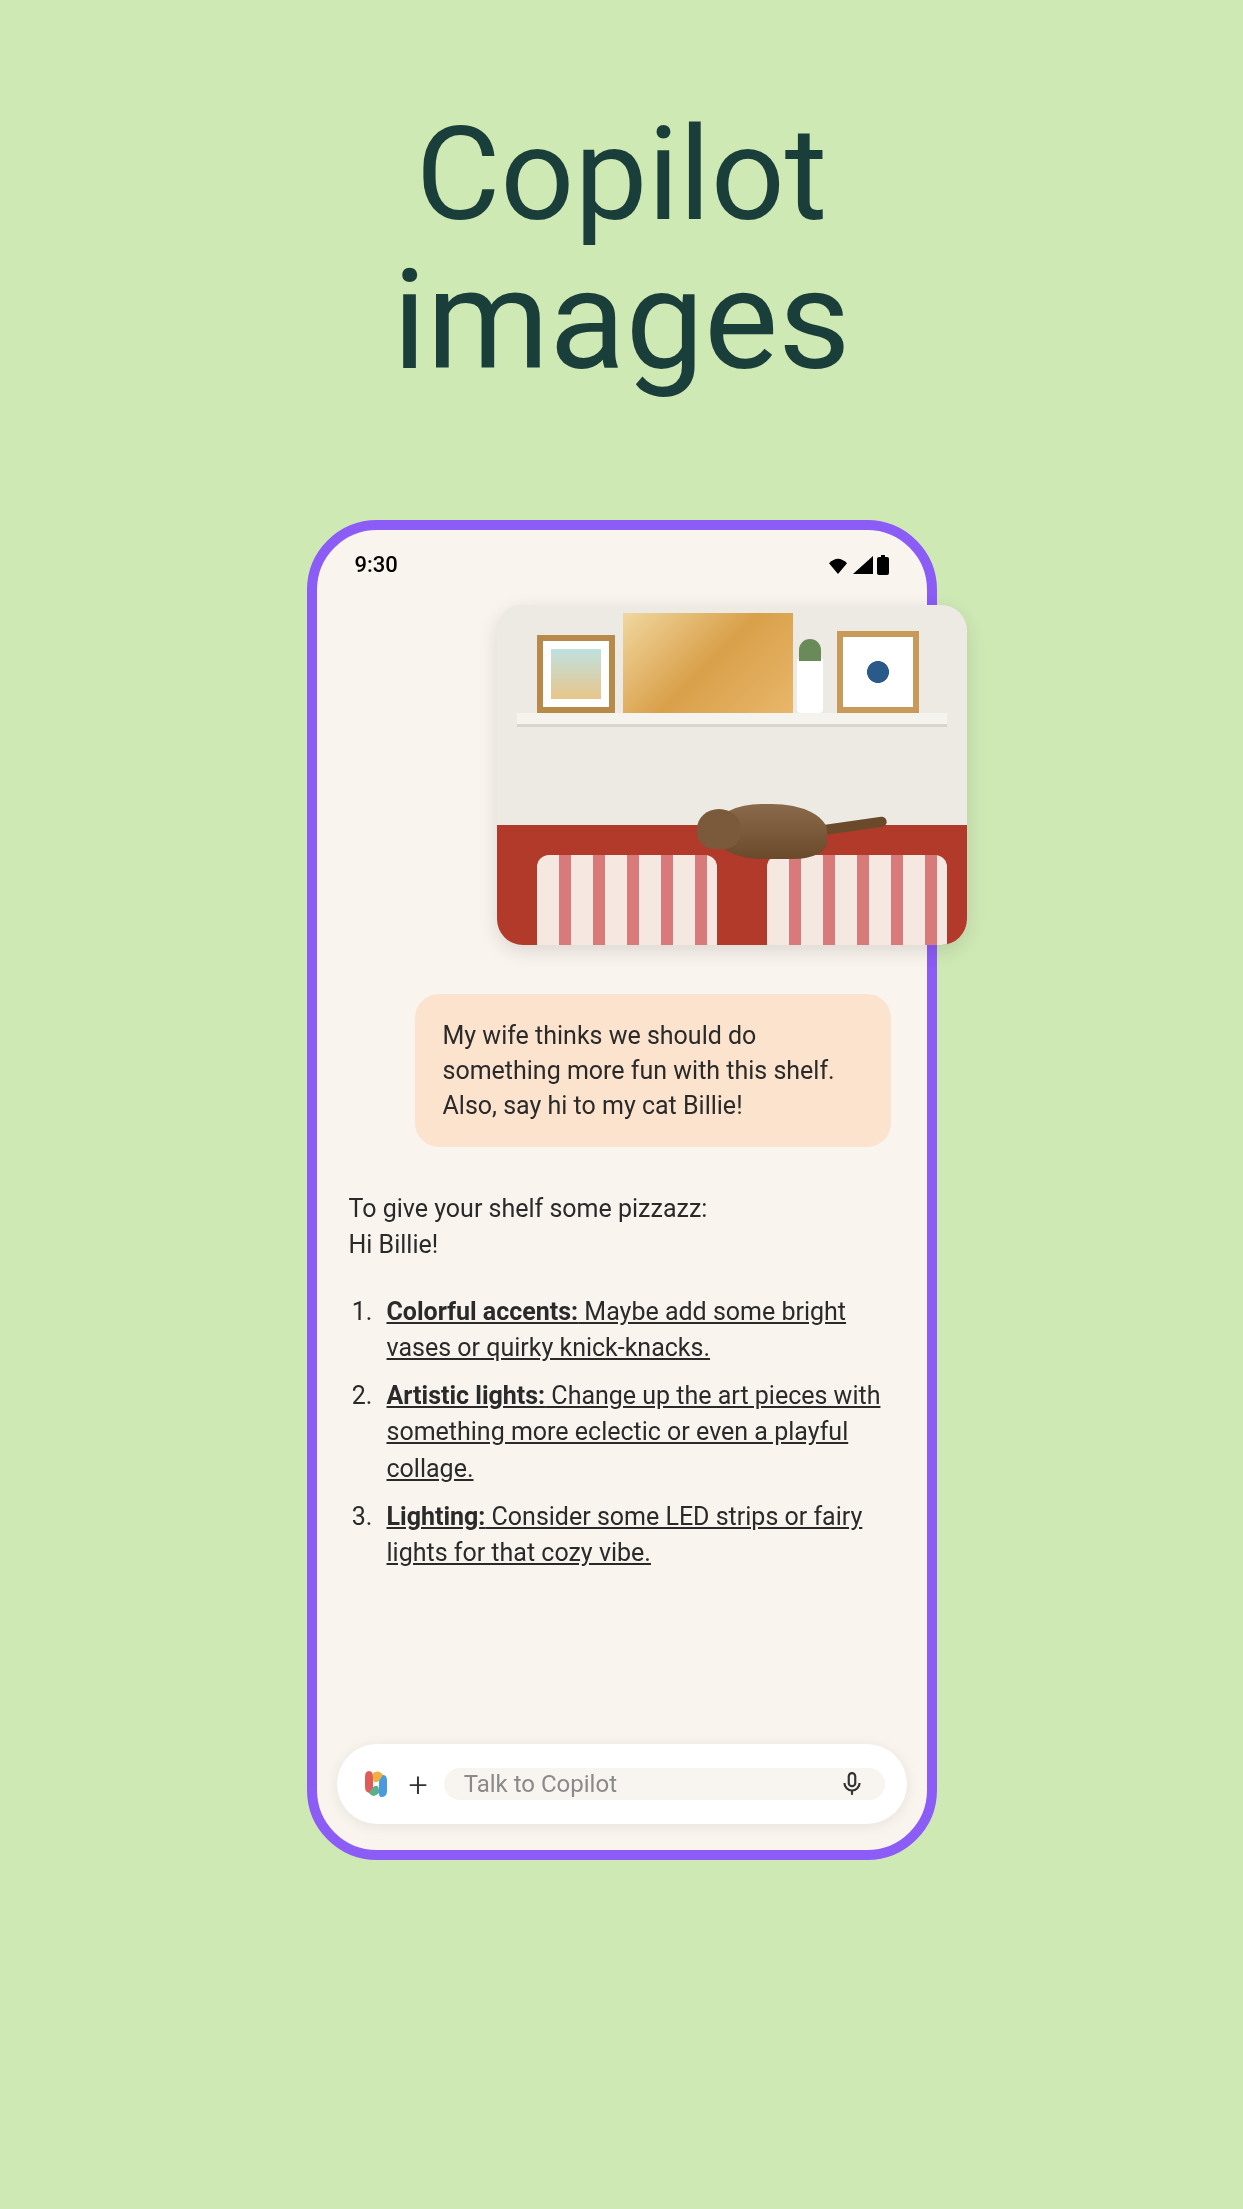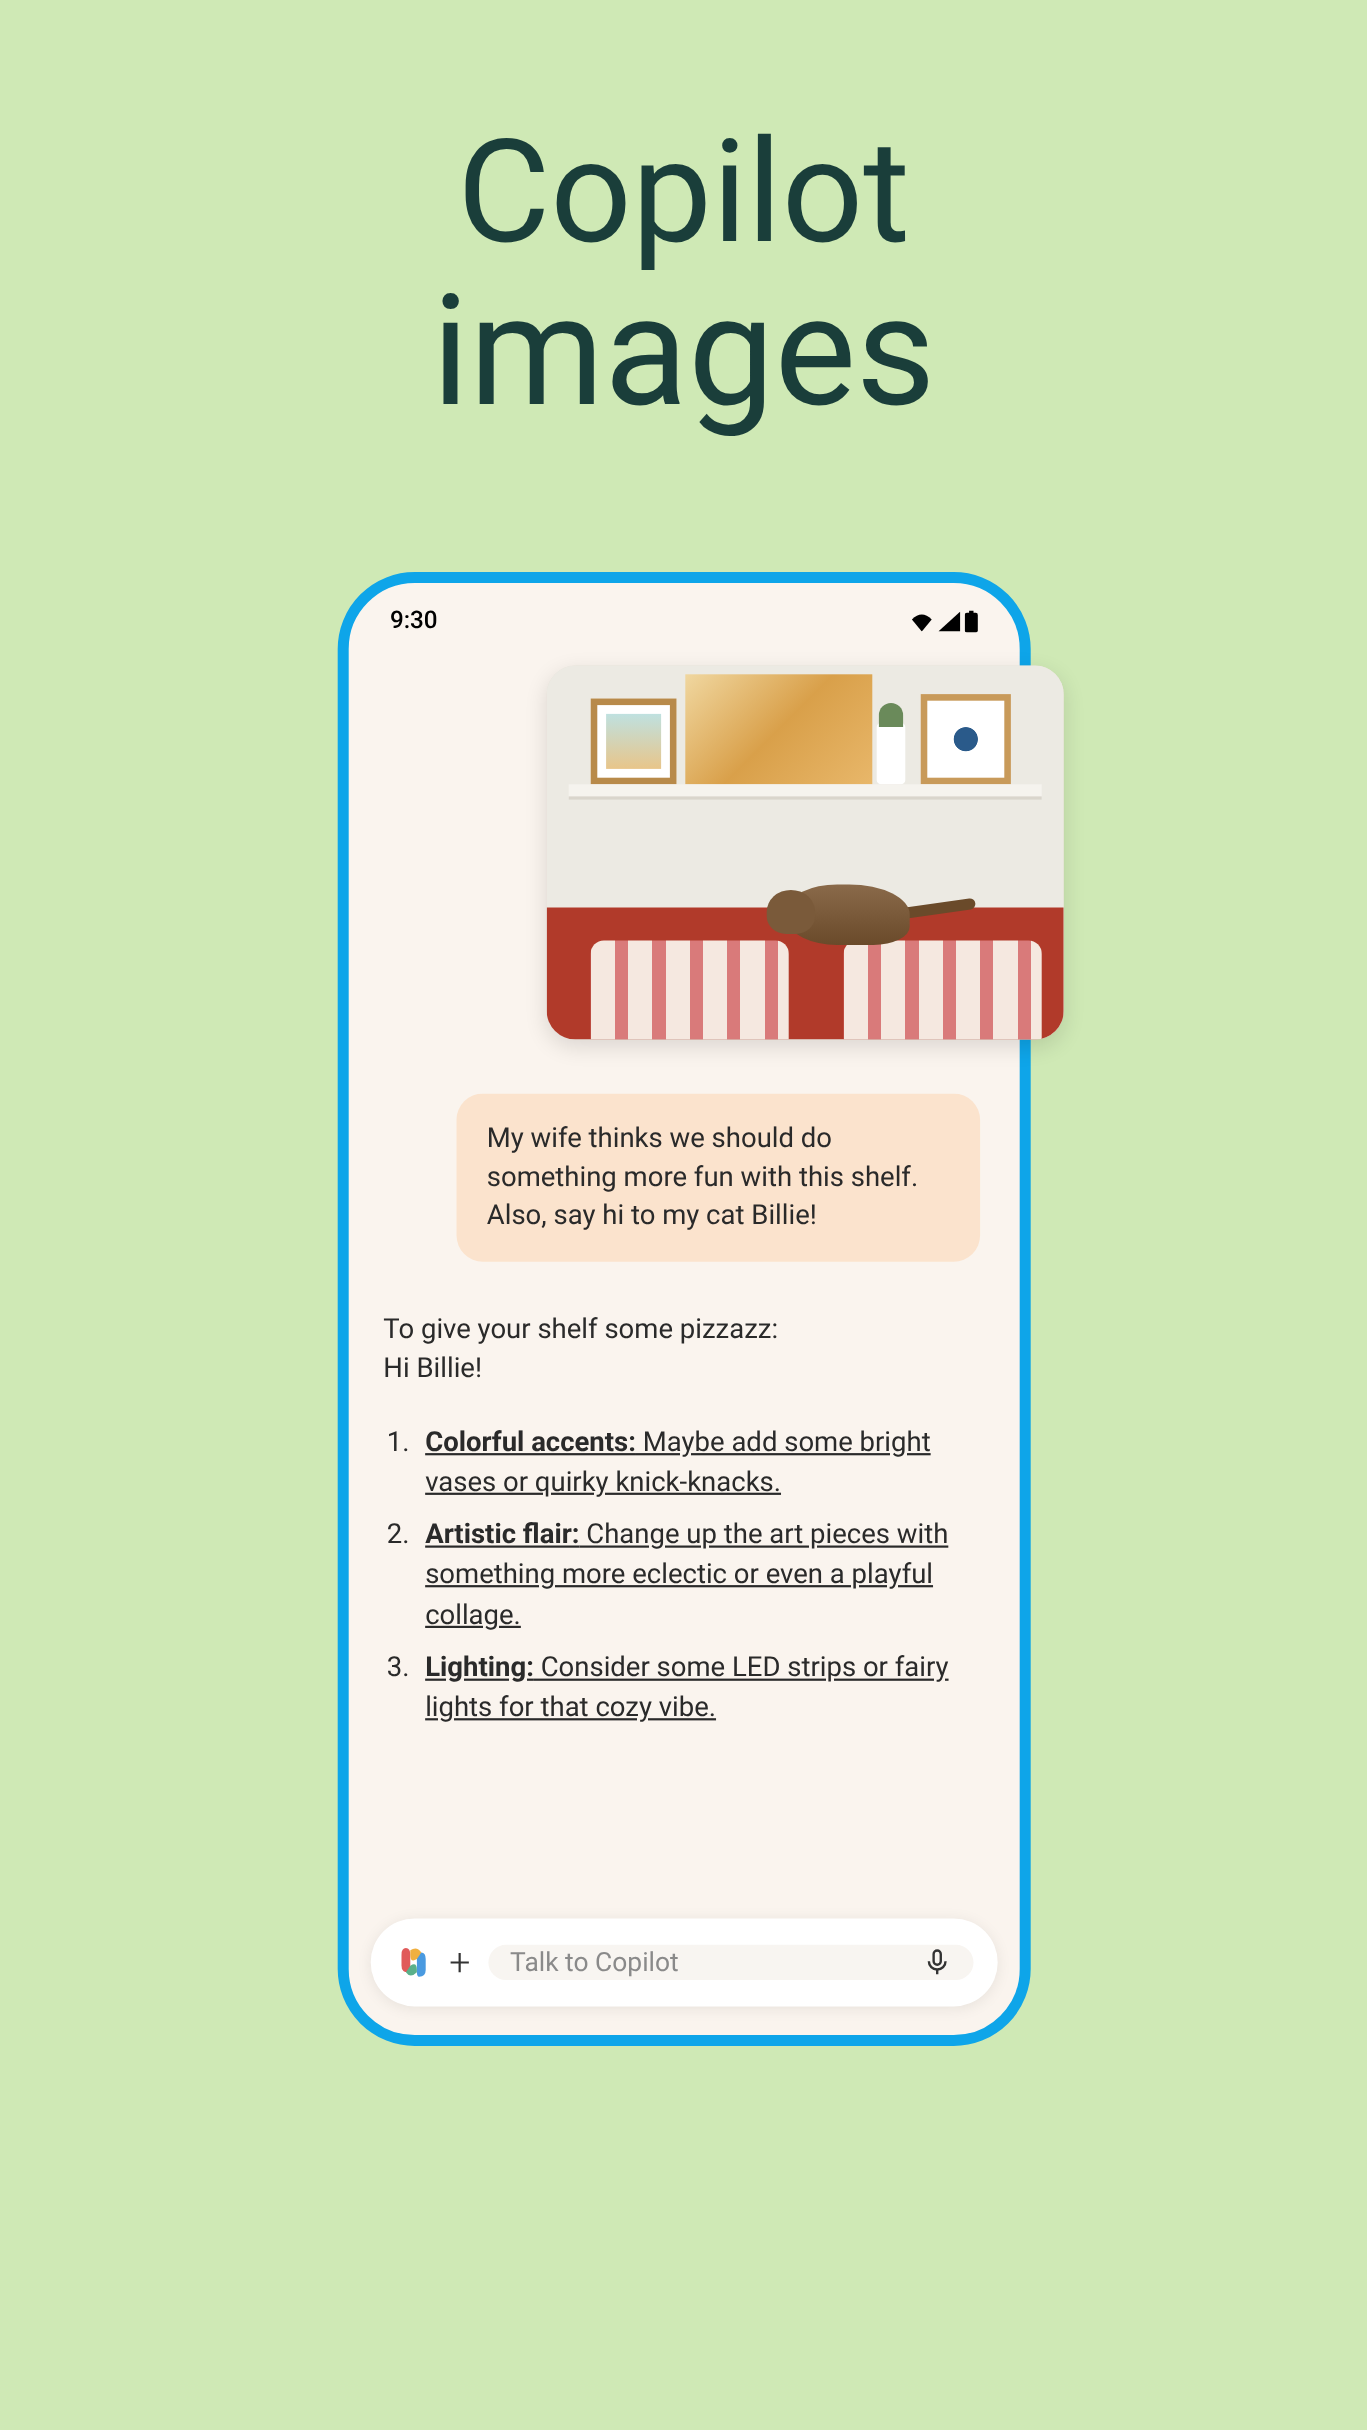--- a/index.html
+++ b/index.html
@@ -26,21 +26,21 @@
   .headline .line2 {
     font-size: 140px;
     font-weight: 400;
     margin-top: 10px;
   }
   .phone {
     margin-top: 130px;
     width: 630px;
     height: 1340px;
     background: #faf4ee;
-    border: 10px solid #0ea5e9;
+    border: 10px solid #8b5cf6;
     border-radius: 70px;
     position: relative;
     overflow: visible;
   }
   .status-bar {
     display: flex;
     justify-content: space-between;
     align-items: center;
     padding: 22px 38px 0 38px;
     font-size: 22px;
@@ -202,21 +202,21 @@
   </div>
 
   <div class="chat-area">
     <div class="user-bubble">My wife thinks we should do something more fun with this shelf. Also, say hi to my cat Billie!</div>
 
     <div class="ai-response">
       <div>To give your shelf some pizzazz:</div>
       <div>Hi Billie!</div>
       <ol>
         <li><span class="bold">Colorful accents:</span><span> Maybe add some bright vases or quirky knick-knacks.</span></li>
-        <li><span class="bold">Artistic flair:</span><span> Change up the art pieces with something more eclectic or even a playful collage.</span></li>
+        <li><span class="bold">Artistic lights:</span><span> Change up the art pieces with something more eclectic or even a playful collage.</span></li>
         <li><span class="bold">Lighting:</span><span> Consider some LED strips or fairy lights for that cozy vibe.</span></li>
       </ol>
     </div>
     <div class="fade"></div>
   </div>
 
   <div class="input-bar">
     <div class="copilot-logo">
       <svg width="34" height="34" viewBox="0 0 34 34">
         <path d="M10 4 Q6 4 6 10 L6 20 Q6 26 12 26 Q14 26 14 22 L14 10 Q14 4 10 4" fill="#e05a5a"></path>

